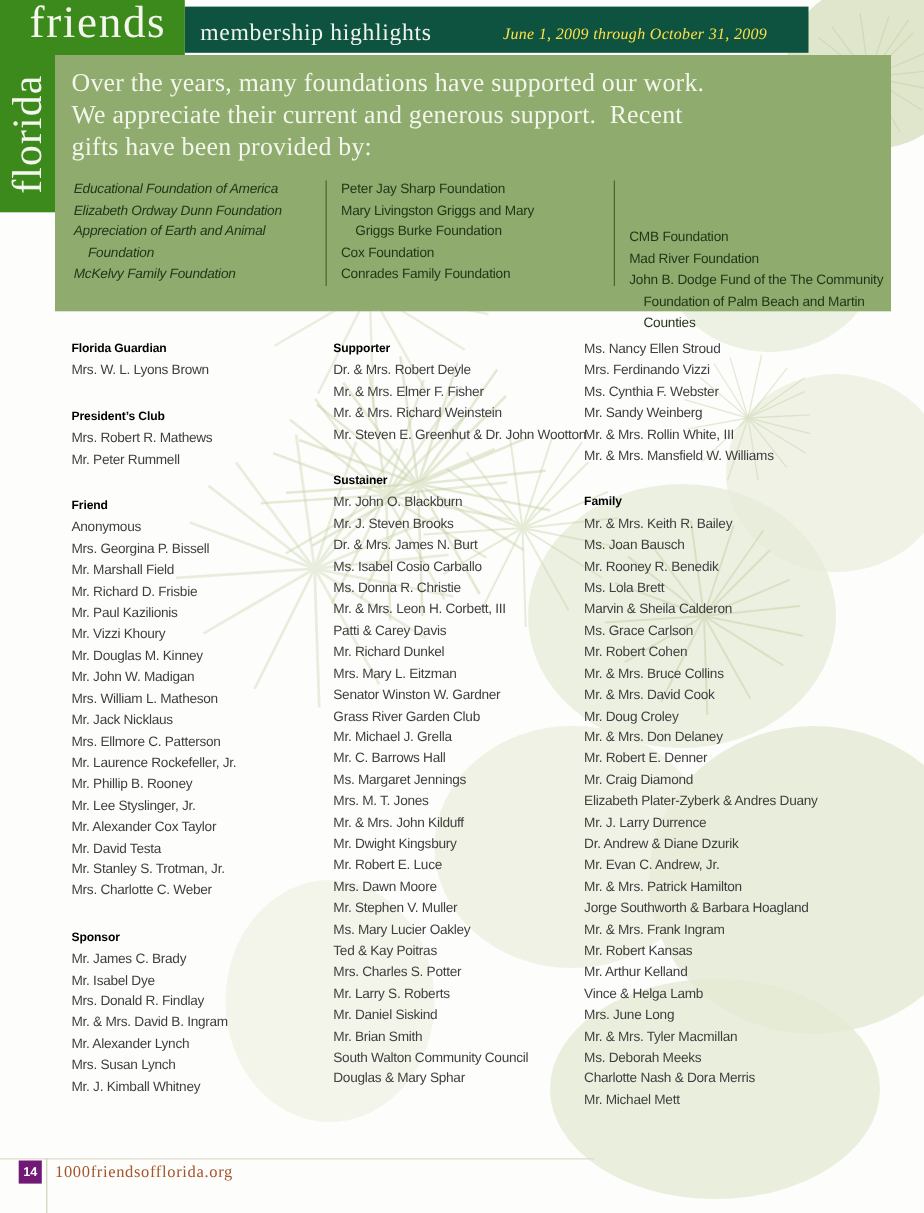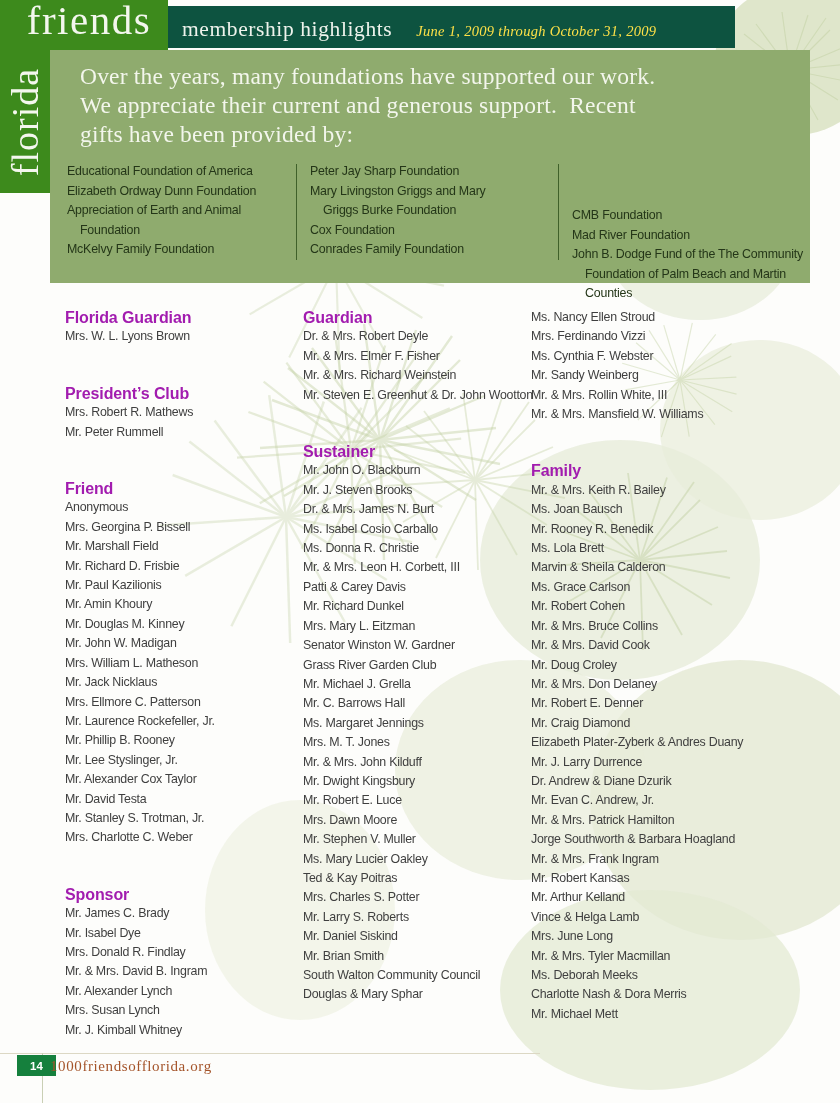--- a/index.html
+++ b/index.html
@@ -23,63 +23,63 @@
   .brand-florida {
     left:-50px; top:97px; width:150px; height:50px;
     transform:rotate(-90deg);
     font-family:"Liberation Serif", serif; font-size:38px; color:#f4f7ee;
     letter-spacing:1px; text-align:center; line-height:50px;
   }
 
   
   .band {
     left:168px; top:6px; width:567px; height:42px; background:#0d5340;
-    display:flex; align-items:baseline; padding:0 12px 0 14px;
+    display:flex; align-items:baseline; padding:0 12px 0 14px;gap:41px;
   }
   .band-title {
     font-family:"Liberation Serif", serif; font-size:21.5px; color:#eef3ec;
     letter-spacing:0.6px; align-self:center; padding-top:4px;
   }
   .band-date {
     font-family:"Liberation Serif", serif; font-style:italic; font-size:14.5px;
     color:#fde047; margin-left:24px; align-self:center; padding-top:8px; letter-spacing:0.3px;
   }
 
   
   .sage-box { left:50px; top:50px; width:760px; height:233px; background:#8fab6e; }
   .intro-text {
-    left:80px; top:62px; width:690px;
+    left:65px; top:62px; width:690px;
     font-family:"Liberation Serif", serif; font-size:23.5px; line-height:29px;
     color:#f3f6ec; white-space:pre-wrap; letter-spacing:0.2px;
   }
   .foundation-col {
     top:162px; font-size:12.4px; line-height:19.5px; color:#243618; letter-spacing:-0.2px;
   }
   .foundation-col .foundation-item { padding-left:13px; text-indent:-13px; }
-  #foundation-col-0 { left:67px;  width:212px; }
+  #foundation-col-0 { left:67px;  width:212px;font-style:italic; }
   #foundation-col-1 { left:310px; width:205px; }
   #foundation-col-2 { left:572px; width:250px;margin-top:44px; }
   .foundation-sep { top:164px; width:1px; height:96px; background:#33531f; opacity:0.85; }
   #foundation-sep-0 { left:296px; }
   #foundation-sep-1 { left:558px; }
 
   
   .member-col { top:308px; font-size:12.4px; line-height:19.4px; color:#3f3f3f; letter-spacing:-0.25px; }
   #member-col-0 { left:65px;  width:232px; }
   #member-col-1 { left:303px; width:250px; }
   #member-col-2 { left:531px; width:282px; }
-  .section + .section { margin-top:37px; }
-  .section-title { font-weight:bold; color:#a21caf; font-size:16px; letter-spacing:-0.1px; }
+  .section + .section { margin-top:23px; }
+  .section-title { font-weight:bold; color:#000000; font-size:11px; letter-spacing:-0.1px; }
   .member-name { white-space:nowrap; }
 
   
   .footer-rule { left:0; top:1053px; width:540px; height:1px; background:#dcd8c4; }
   .footer-vrule { left:42px; top:1053px; width:1px; height:50px; background:#c9cfb4; }
   .page-badge {
-    left:17px; top:1055px; width:39px; height:21px; background:#15803d;
+    left:17px; top:1055px; width:21px; height:21px; background:#701a75;
     color:#ffffff; font-size:11.5px; font-weight:bold;
     display:flex; align-items:center; justify-content:center;
   }
   .website {
     left:50px; top:1058px;
     font-family:"Liberation Serif", serif; font-size:15px; color:#a4542a; letter-spacing:0.6px;
   }
 </style>
 </head>
 <body>
@@ -169,21 +169,21 @@
         <div class="member-name">Mrs. Robert R. Mathews</div>
         <div class="member-name">Mr. Peter Rummell</div>
       </div>
       <div class="section">
         <div class="section-title">Friend</div>
         <div class="member-name">Anonymous</div>
         <div class="member-name">Mrs. Georgina P. Bissell</div>
         <div class="member-name">Mr. Marshall Field</div>
         <div class="member-name">Mr. Richard D. Frisbie</div>
         <div class="member-name">Mr. Paul Kazilionis</div>
-        <div class="member-name">Mr. Amin Khoury</div>
+        <div class="member-name">Mr. Vizzi Khoury</div>
         <div class="member-name">Mr. Douglas M. Kinney</div>
         <div class="member-name">Mr. John W. Madigan</div>
         <div class="member-name">Mrs. William L. Matheson</div>
         <div class="member-name">Mr. Jack Nicklaus</div>
         <div class="member-name">Mrs. Ellmore C. Patterson</div>
         <div class="member-name">Mr. Laurence Rockefeller, Jr.</div>
         <div class="member-name">Mr. Phillip B. Rooney</div>
         <div class="member-name">Mr. Lee Styslinger, Jr.</div>
         <div class="member-name">Mr. Alexander Cox Taylor</div>
         <div class="member-name">Mr. David Testa</div>
@@ -196,21 +196,21 @@
         <div class="member-name">Mr. Isabel Dye</div>
         <div class="member-name">Mrs. Donald R. Findlay</div>
         <div class="member-name">Mr. &amp; Mrs. David B. Ingram</div>
         <div class="member-name">Mr. Alexander Lynch</div>
         <div class="member-name">Mrs. Susan Lynch</div>
         <div class="member-name">Mr. J. Kimball Whitney</div>
       </div>
     </div>
   <div class="layer member-col" id="member-col-1">
       <div class="section">
-        <div class="section-title">Guardian</div>
+        <div class="section-title">Supporter</div>
         <div class="member-name">Dr. &amp; Mrs. Robert Deyle</div>
         <div class="member-name">Mr. &amp; Mrs. Elmer F. Fisher</div>
         <div class="member-name">Mr. &amp; Mrs. Richard Weinstein</div>
         <div class="member-name">Mr. Steven E. Greenhut &amp; Dr. John Wootton</div>
       </div>
       <div class="section">
         <div class="section-title">Sustainer</div>
         <div class="member-name">Mr. John O. Blackburn</div>
         <div class="member-name">Mr. J. Steven Brooks</div>
         <div class="member-name">Dr. &amp; Mrs. James N. Burt</div>

